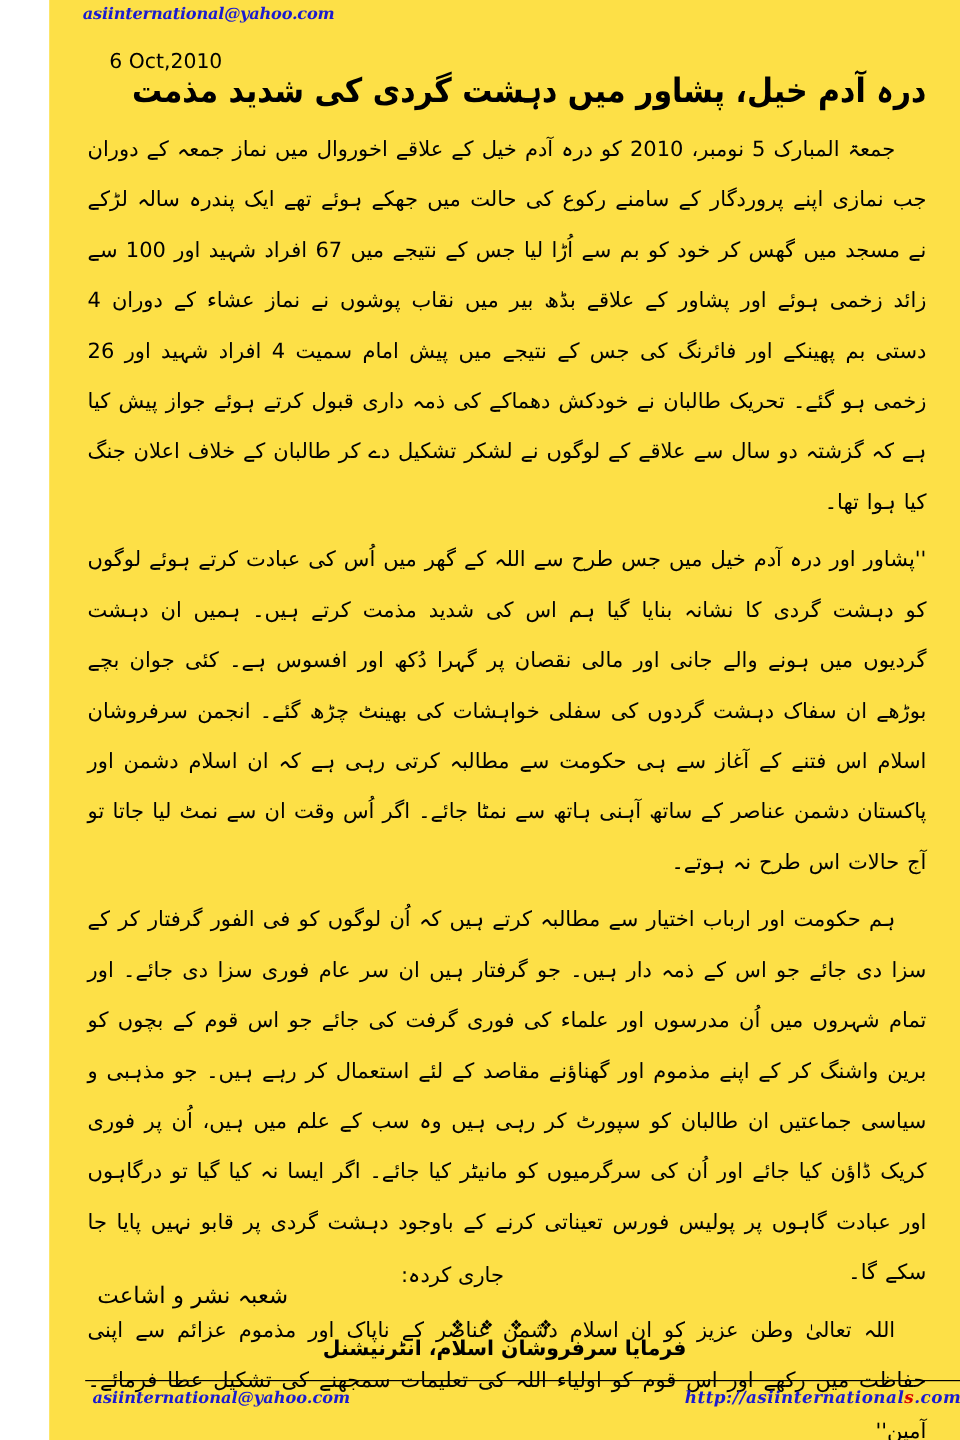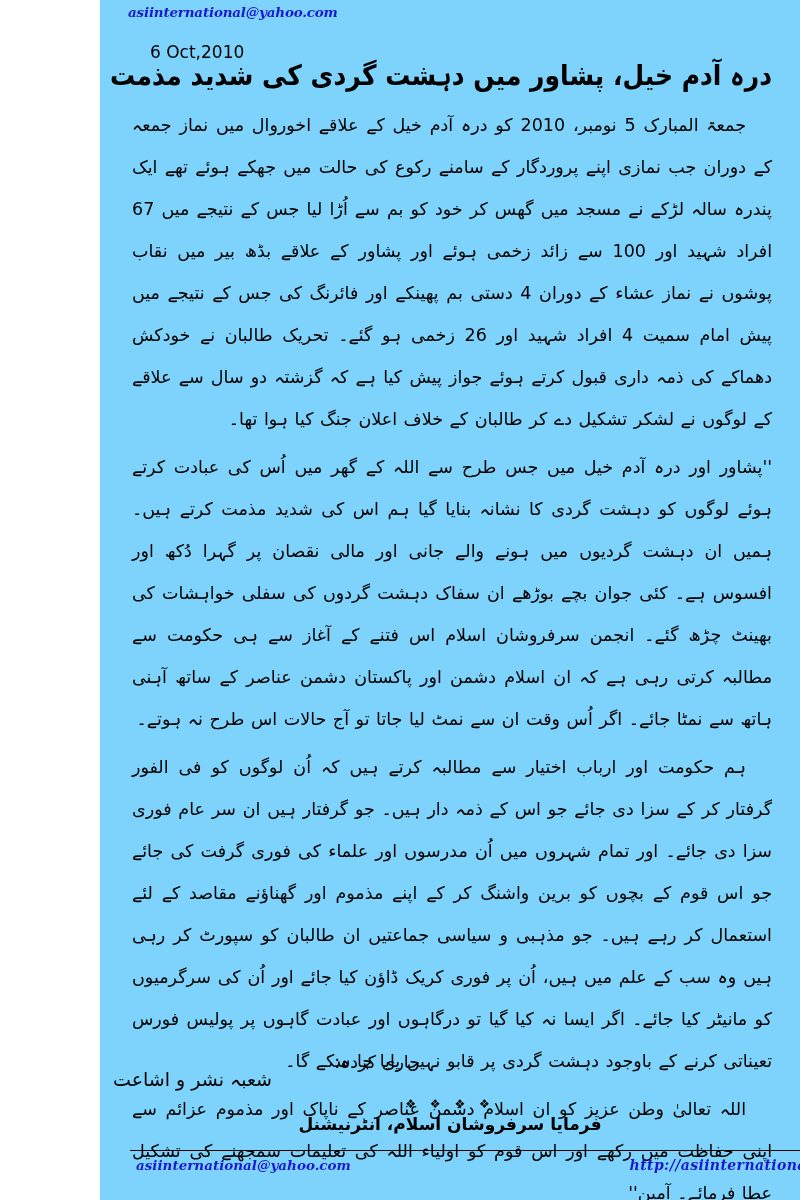--- a/index.html
+++ b/index.html
@@ -3,23 +3,23 @@
 <meta charset="utf-8">
 <title>Urdu Press Release</title>
 <style>
   html, body {
     margin: 0;
     padding: 0;
     background: #ffffff;
   }
   .page {
     position: relative;
-    width: 700px;
+    width: 759px;
     height: 1200px;
-    background: #7dd3fc;
+    background: #fde047;
     overflow: hidden;
     font-family: "DejaVu Sans", "Liberation Sans", sans-serif;
   }
 
   
   .header-email {
     position: absolute;
     top: 4px;
     left: 28px;
     color: #1a1ad0;
@@ -126,21 +126,21 @@
     right: 380px;
     direction: rtl;
     font-family: "DejaVu Sans", sans-serif;
     font-size: 17.5px;
     color: #000;
     margin-top: 12px;
   }
   .department {
     position: absolute;
     top: 1068px;
-    right: 528px;
+    right: 560px;
     direction: rtl;
     font-family: "DejaVu Sans", sans-serif;
     font-size: 19px;
     color: #000;
   }
 
   .ornaments {
     position: absolute;
     top: 1098px;
     left: 0;

